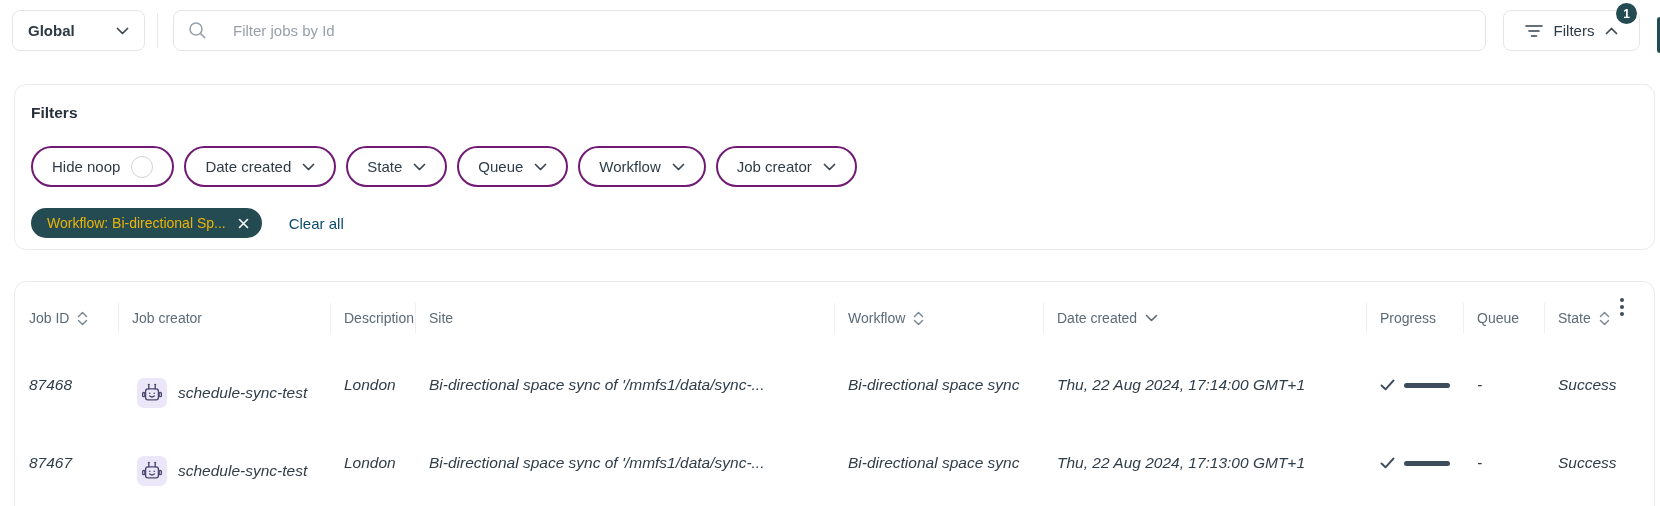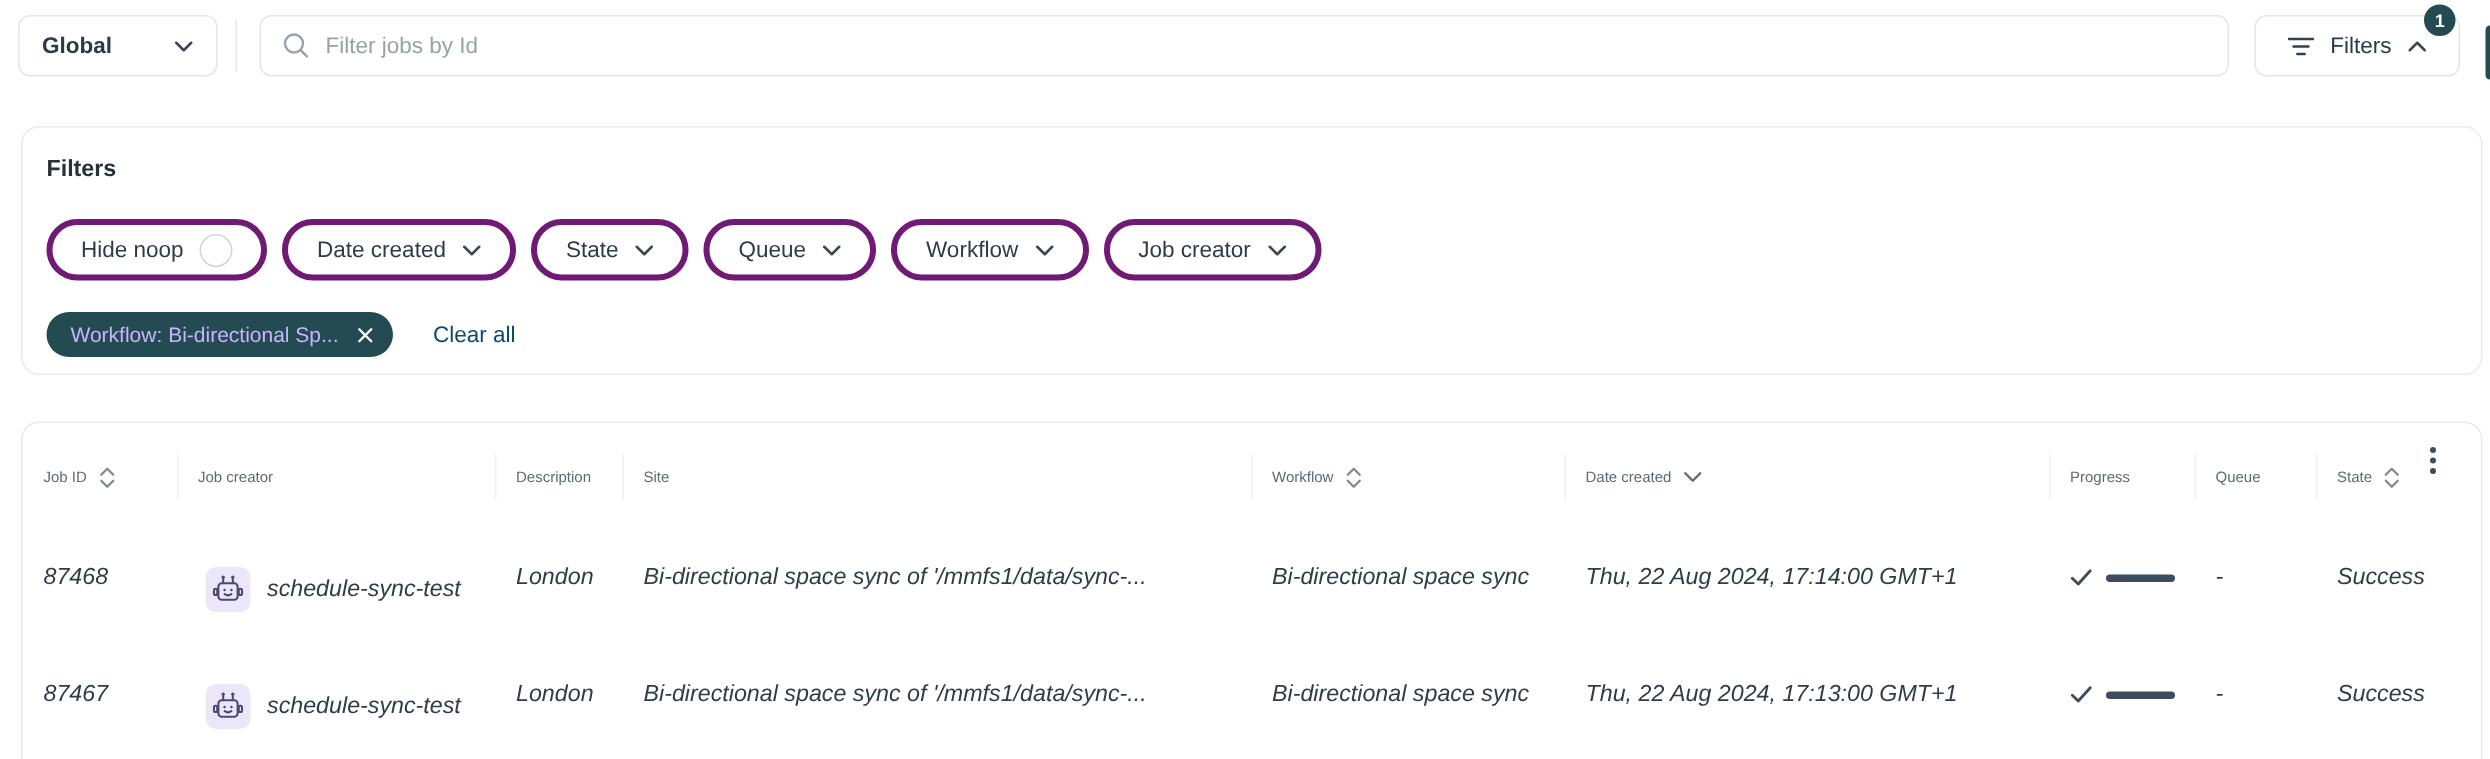--- a/index.html
+++ b/index.html
@@ -13,21 +13,21 @@
     position:absolute; left:12px; top:10px; width:133px; height:41px;
     border:1px solid #e3e6e9; border-radius:8px; background:#fff;
     display:flex; align-items:center; justify-content:space-between;
     padding:0 15px; cursor:pointer;
   }
   .global-btn .lbl { font-size:15px; font-weight:600; color:#2b3a46; }
   .top-divider { position:absolute; left:157px; top:13px; width:1px; height:35px; background:#e6e8eb; }
   .search-box {
     position:absolute; left:173px; top:10px; width:1313px; height:41px;
     border:1px solid #e3e6e9; border-radius:8px; background:#fff;
-    display:flex; align-items:center; gap:10px; padding:0 14px;
+    display:flex; align-items:center; gap:26px; padding:0 14px;
   }
   .search-box input {
     flex:1; border:none; outline:none; font-size:15px; color:#2f3d49;
     font-family:"Liberation Sans", sans-serif; background:transparent;
   }
   .search-box input::placeholder { color:#96a1aa; }
   .filters-btn {
     position:absolute; left:1503px; top:10px; width:137px; height:41px;
     border:1px solid #e3e6e9; border-radius:8px; background:#fff;
     display:flex; align-items:center; justify-content:center; gap:11px; cursor:pointer;
@@ -41,43 +41,43 @@
   .edge-sliver { position:absolute; left:1657px; top:17px; width:3px; height:36px; background:#254b52; border-radius:3px 0 0 3px; }
   
   .fpanel {
     position:absolute; left:14px; top:84px; width:1641px; height:166px;
     border:1px solid #e8ebee; border-radius:12px; background:#fff;
     padding:19px 16px 17px;
   }
   .fpanel .title { font-size:15.5px; font-weight:700; color:#27313c; line-height:18px; }
   .chips { display:flex; gap:10px; margin-top:24px; }
   .chip {
-    height:41px; border:4px solid #701a75; border-radius:21px; background:#fff;
+    height:41px; border:2px solid #701a75; border-radius:21px; background:#fff;
     display:inline-flex; align-items:center; gap:11px; padding:0 19px;
     font-size:15px; font-weight:500; color:#2d3c48; cursor:pointer;
   }
   .toggle-circle { width:22px; height:22px; border:1.5px solid #cfd5da; border-radius:50%; display:inline-block; }
   .tagrow { display:flex; align-items:center; gap:27px; margin-top:21px; }
   .tag {
-    height:30px; border-radius:15px; background:#254b52; color:#c4b5fd;
+    height:30px; border-radius:15px; background:#254b52; color:#eab308;
     display:inline-flex; align-items:center; gap:12px; padding:0 13px 0 16px;
     font-size:14px;
   }
   .tag .x { display:flex; align-items:center; cursor:pointer; }
   .clear-all { font-size:15px; font-weight:500; color:#0c4a6e; cursor:pointer; text-decoration:none; }
   
   .tpanel {
     position:absolute; left:14px; top:281px; width:1641px; height:300px;
     border:1px solid #e8ebee; border-radius:12px; background:#fff; overflow:hidden;
   }
   .tgrid { display:grid; grid-template-columns:103px 212px 85px 419px 209px 323px 97px 81px 1fr; align-items:center; }
   .thead { height:72px; position:relative; }
   .th {
     position:relative; height:100%; display:flex; align-items:center; gap:8px;
-    padding-left:14px; font-size:10px; color:#5b6b78; cursor:pointer;
+    padding-left:14px; font-size:14px; color:#5b6b78; cursor:pointer;
   }
   .th.nosort { cursor:default; }
   .th + .th::before {
     content:""; position:absolute; left:0; top:21px; width:1px; height:30px; background:#edeff2;
   }
   .kebab {
     position:absolute; right:26px; top:12px; display:flex; flex-direction:column; gap:3px;
     padding:4px; cursor:pointer;
   }
   .kebab i { width:4px; height:4px; border-radius:50%; background:#3e4d5b; }

